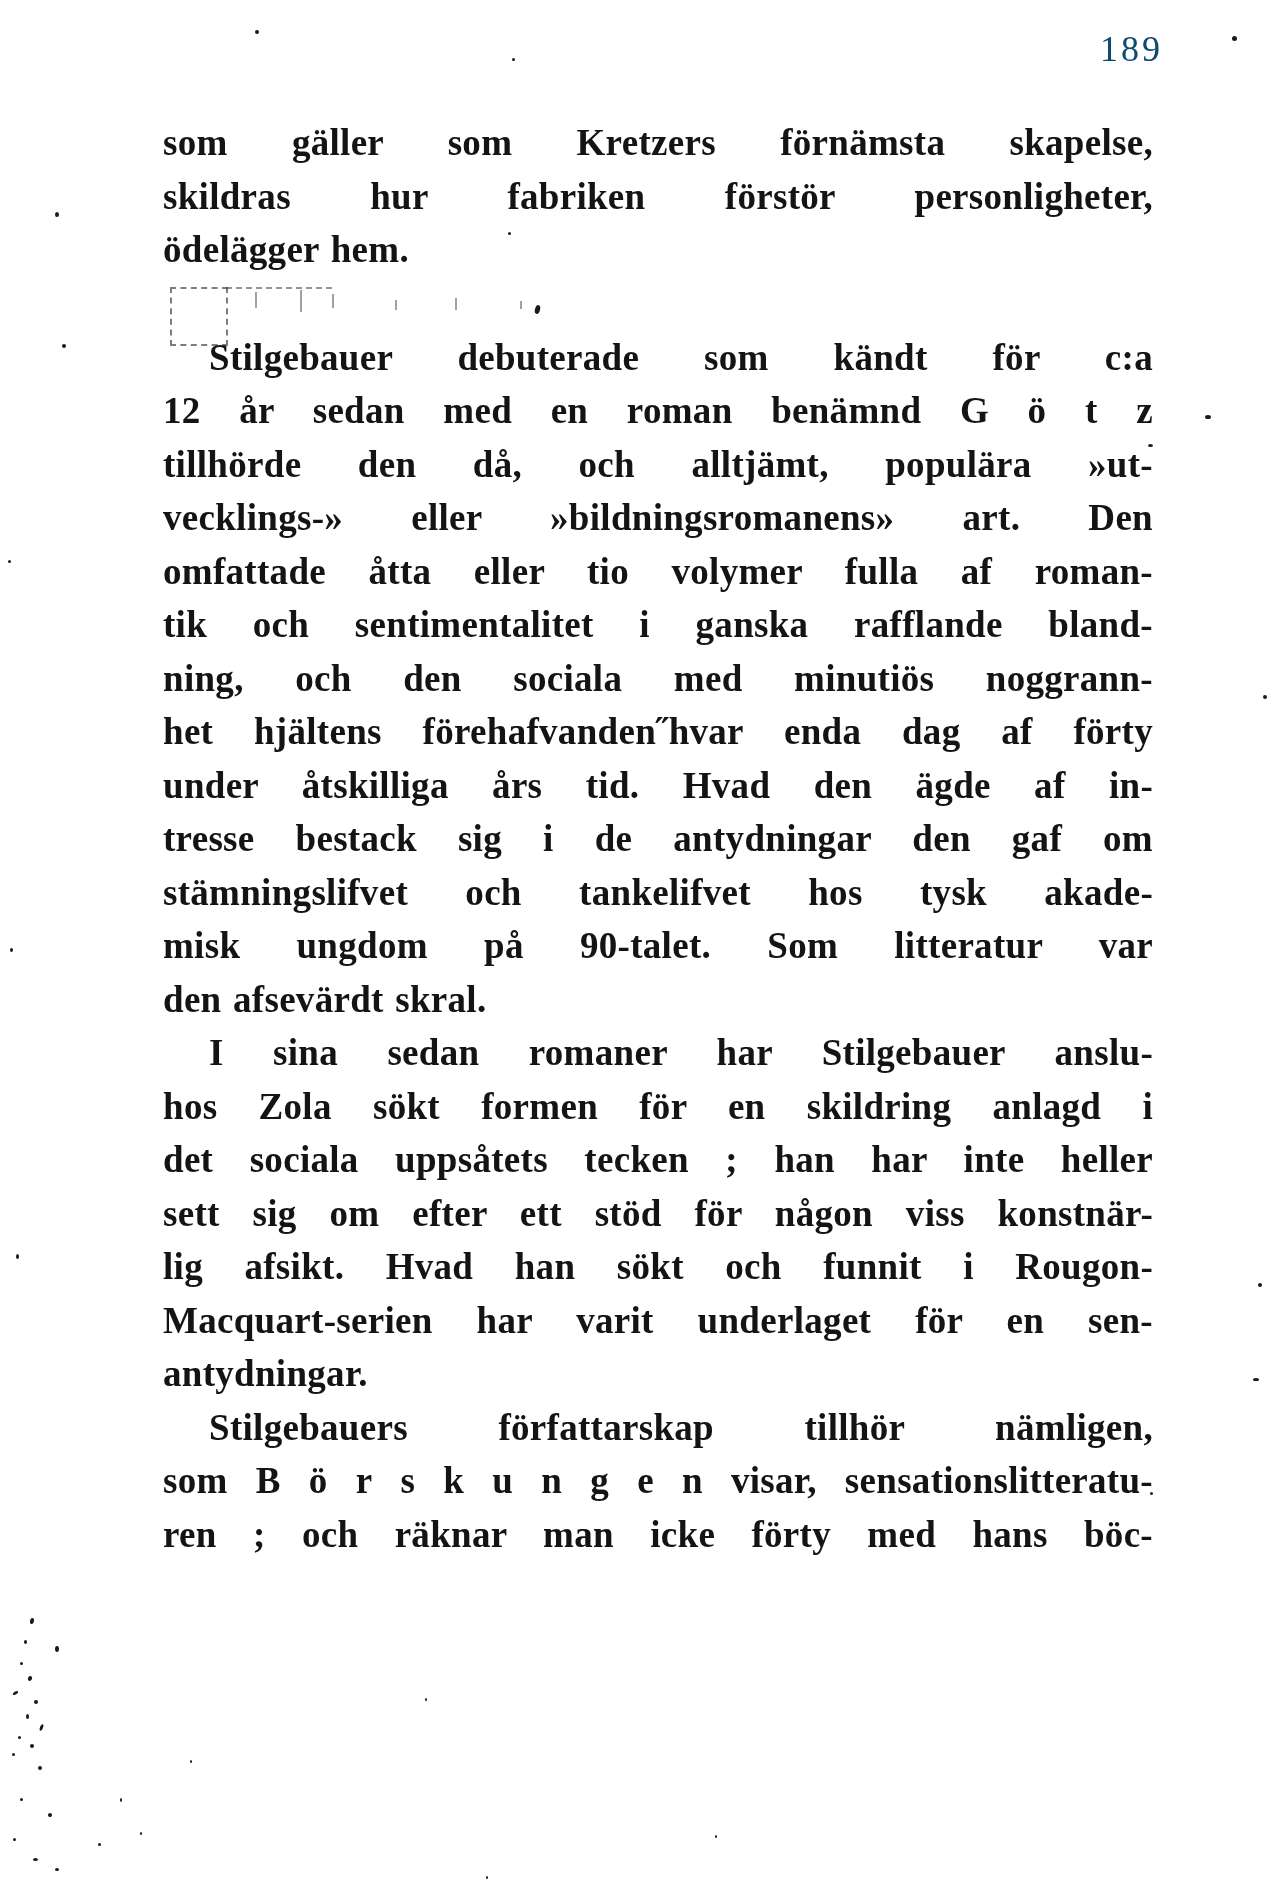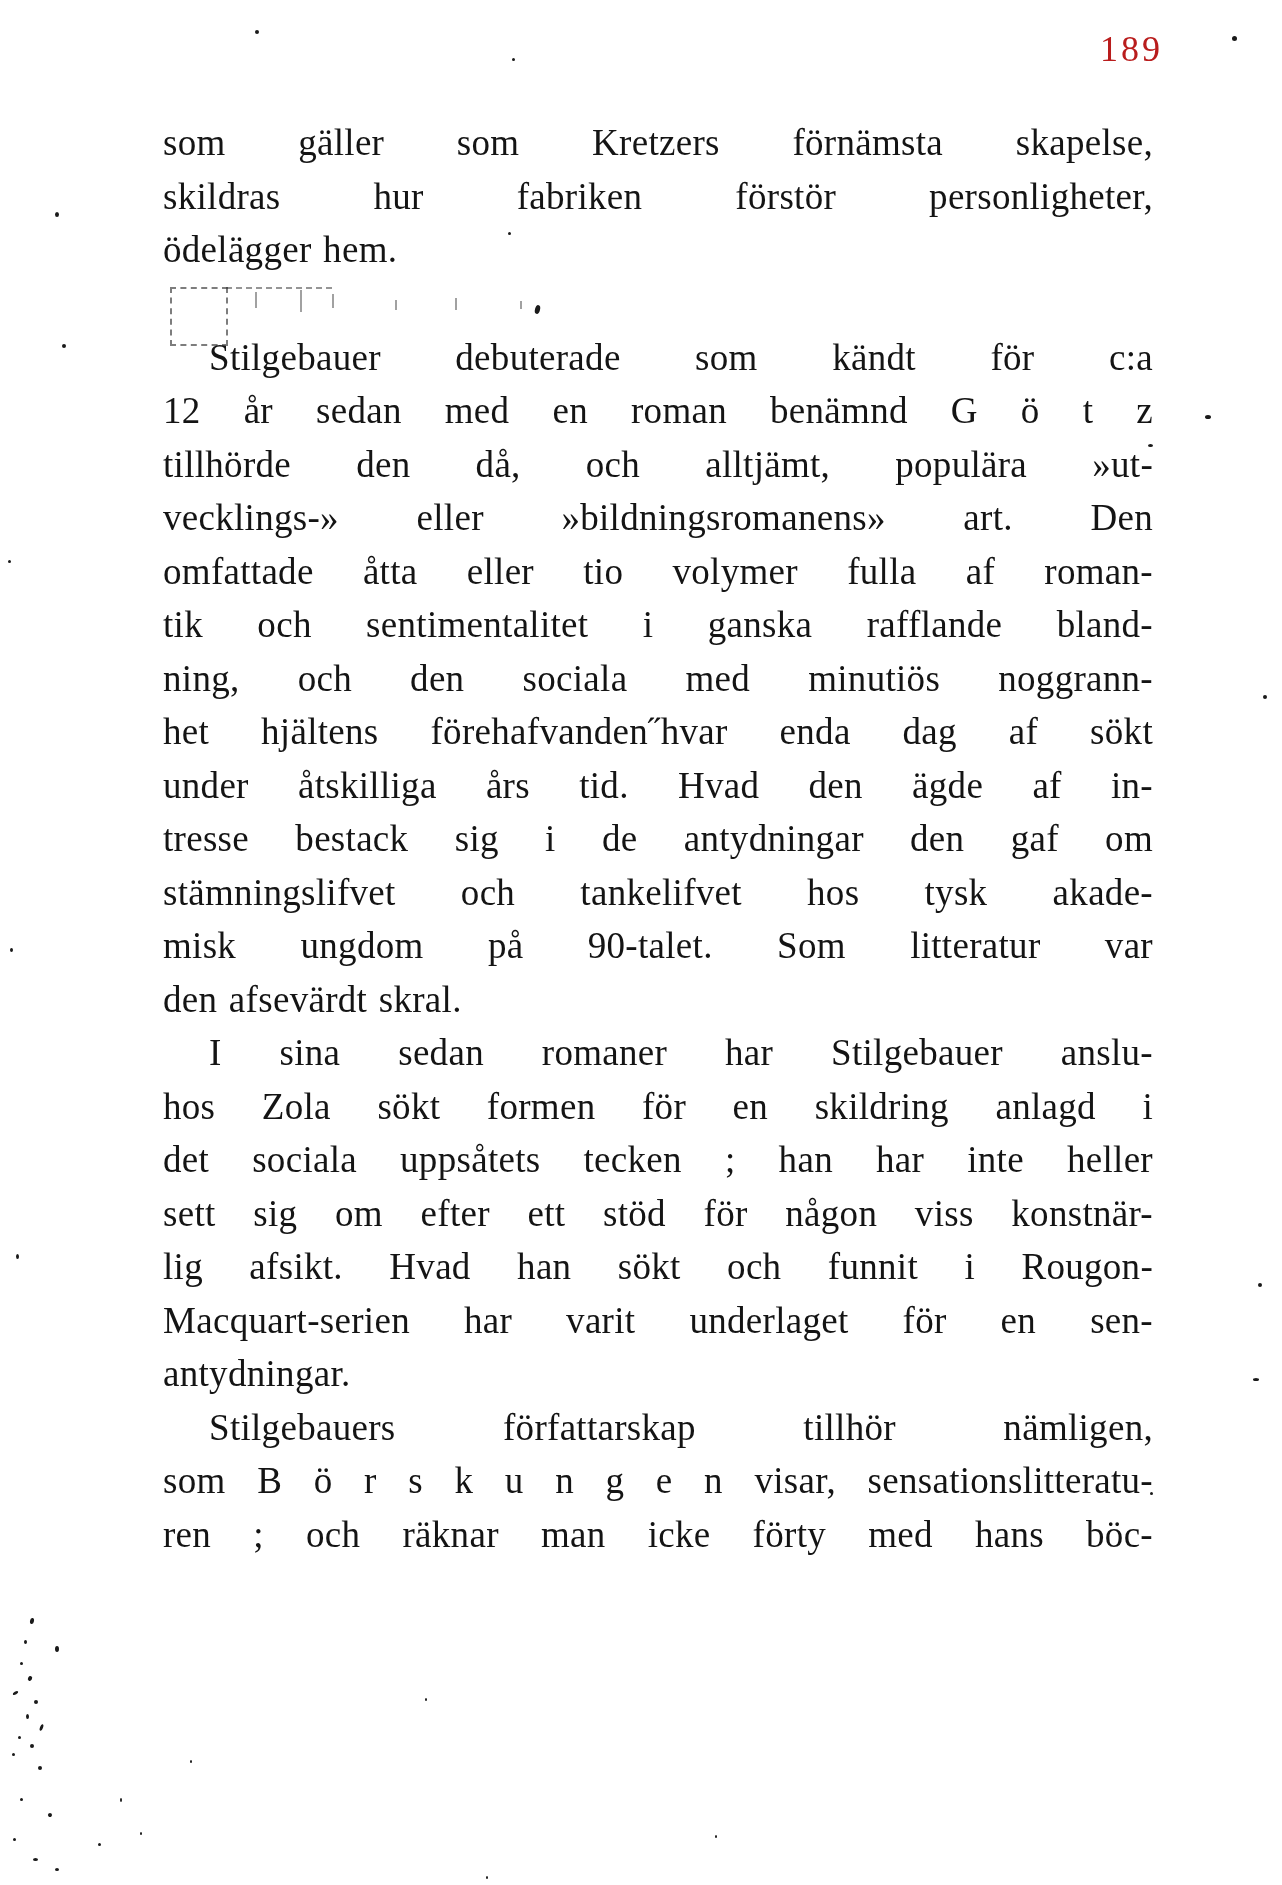--- a/index.html
+++ b/index.html
@@ -10,30 +10,31 @@
     overflow:hidden;
     font-family:"Liberation Serif","DejaVu Serif",serif;
     color:#141414;
   }
   .scanned-page{position:absolute;inset:0;}
   .page-number{
     position:absolute;
     left:1100px;top:28px;
     font-size:36px;
     letter-spacing:3px;
-    color:#b91c1c;
+    color:#0c4a6e;
   }
   .text-block{
     position:absolute;
     left:163px;top:116px;
     width:990px;
     font-size:37px;
     line-height:53.5px;
     letter-spacing:0.3px;
     word-spacing:2px;
+    font-weight:bold;
   }
   .para{margin:0;}
   .para.gap-after{margin-bottom:54px;}
   .line{
     text-align:justify;
     -moz-text-align-last:justify;
     text-align-last:justify;
     white-space:normal;
   }
   .line.left{
@@ -77,21 +78,21 @@
         <div class="line left">ödelägger hem.</div>
       </div>
       <div class="para">
         <div class="line indent">Stilgebauer debuterade som kändt för c:a</div>
         <div class="line">12 år sedan med en roman benämnd G&nbsp;ö&nbsp;t&nbsp;z</div>
         <div class="line">tillhörde den då, och alltjämt, populära »ut-</div>
         <div class="line">vecklings-» eller »bildningsromanens» art. Den</div>
         <div class="line">omfattade åtta eller tio volymer fulla af roman-</div>
         <div class="line">tik och sentimentalitet i ganska rafflande bland-</div>
         <div class="line">ning, och den sociala med minutiös noggrann-</div>
-        <div class="line">het hjältens förehafvanden˝hvar enda dag af sökt</div>
+        <div class="line">het hjältens förehafvanden˝hvar enda dag af förty</div>
         <div class="line">under åtskilliga års tid.  Hvad den ägde af in-</div>
         <div class="line">tresse bestack sig i de antydningar den gaf om</div>
         <div class="line">stämningslifvet och tankelifvet hos tysk akade-</div>
         <div class="line">misk ungdom på 90-talet.  Som litteratur var</div>
         <div class="line left">den afsevärdt skral.</div>
       </div>
       <div class="para">
         <div class="line indent">I sina sedan romaner har Stilgebauer anslu-</div>
         <div class="line">hos Zola sökt formen för en skildring anlagd i</div>
         <div class="line">det sociala uppsåtets tecken&nbsp;; han har inte heller</div>

